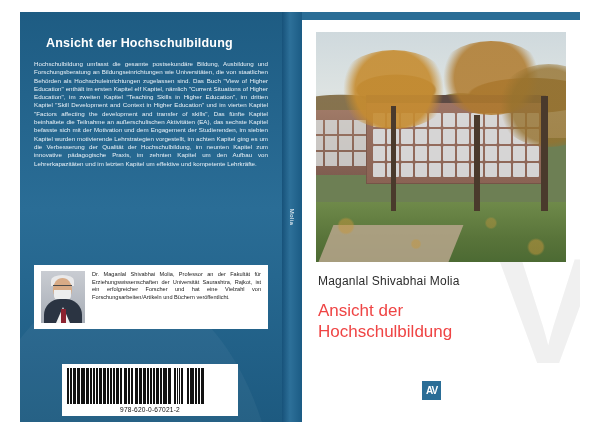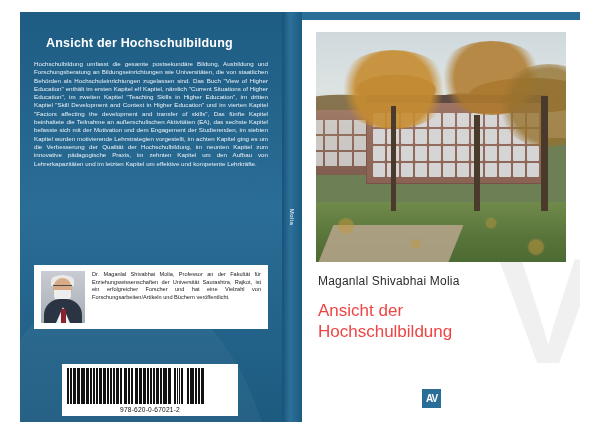--- a/index.html
+++ b/index.html
@@ -312,21 +312,21 @@
     font-size: 150px;
     line-height: 150px;
     color: #f0f0f0;
     font-weight: bold;
     z-index: 0;
   }
 
   
   #publisher {
     position: absolute;
-    left: 120px; bottom: 14px;
+    left: 120px; bottom: 22px;
     display: flex;
     align-items: flex-end;
     gap: 5px;
     z-index: 2;
   }
   #pub-mark {
     width: 19px; height: 19px;
     background: #2a6d96;
     color: #fff;
     font-size: 10px;

